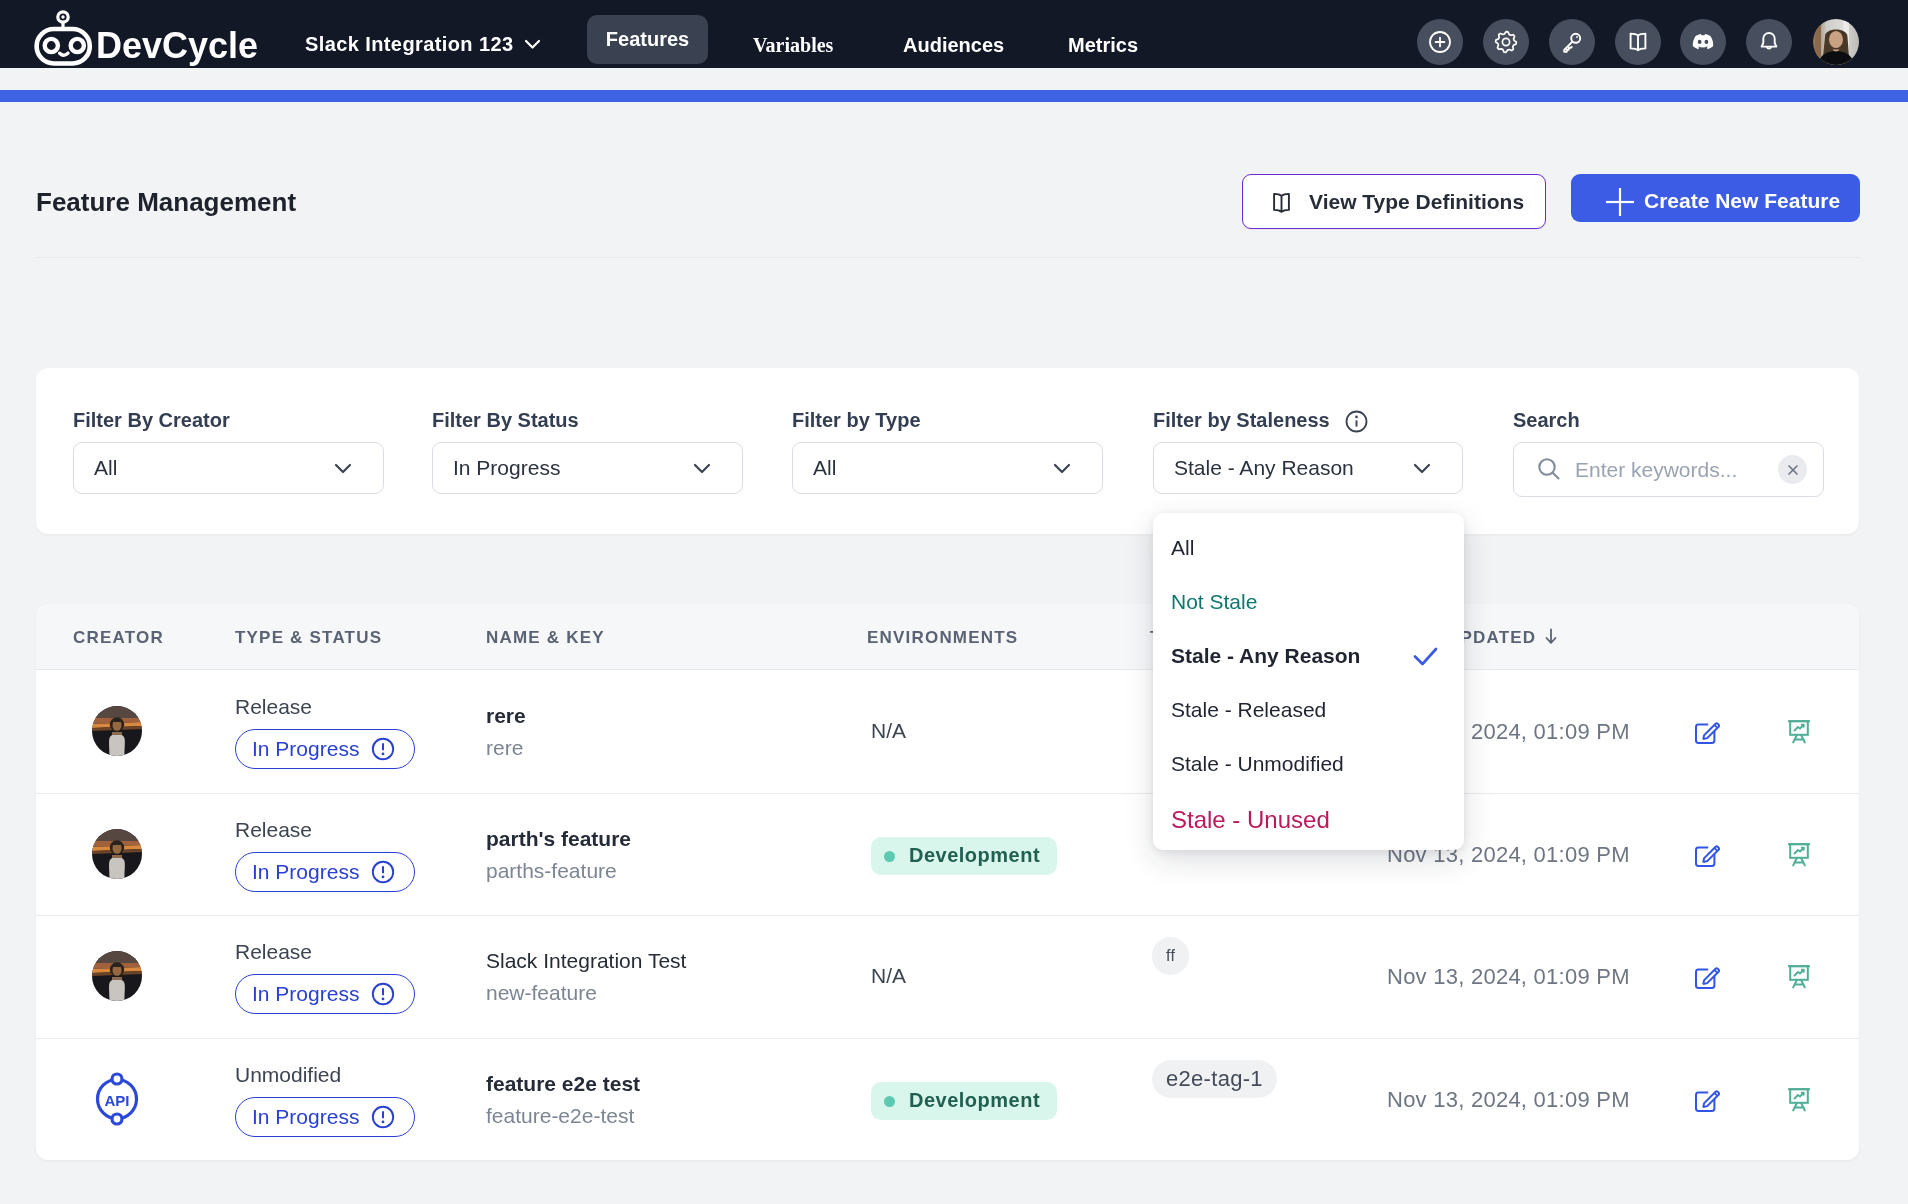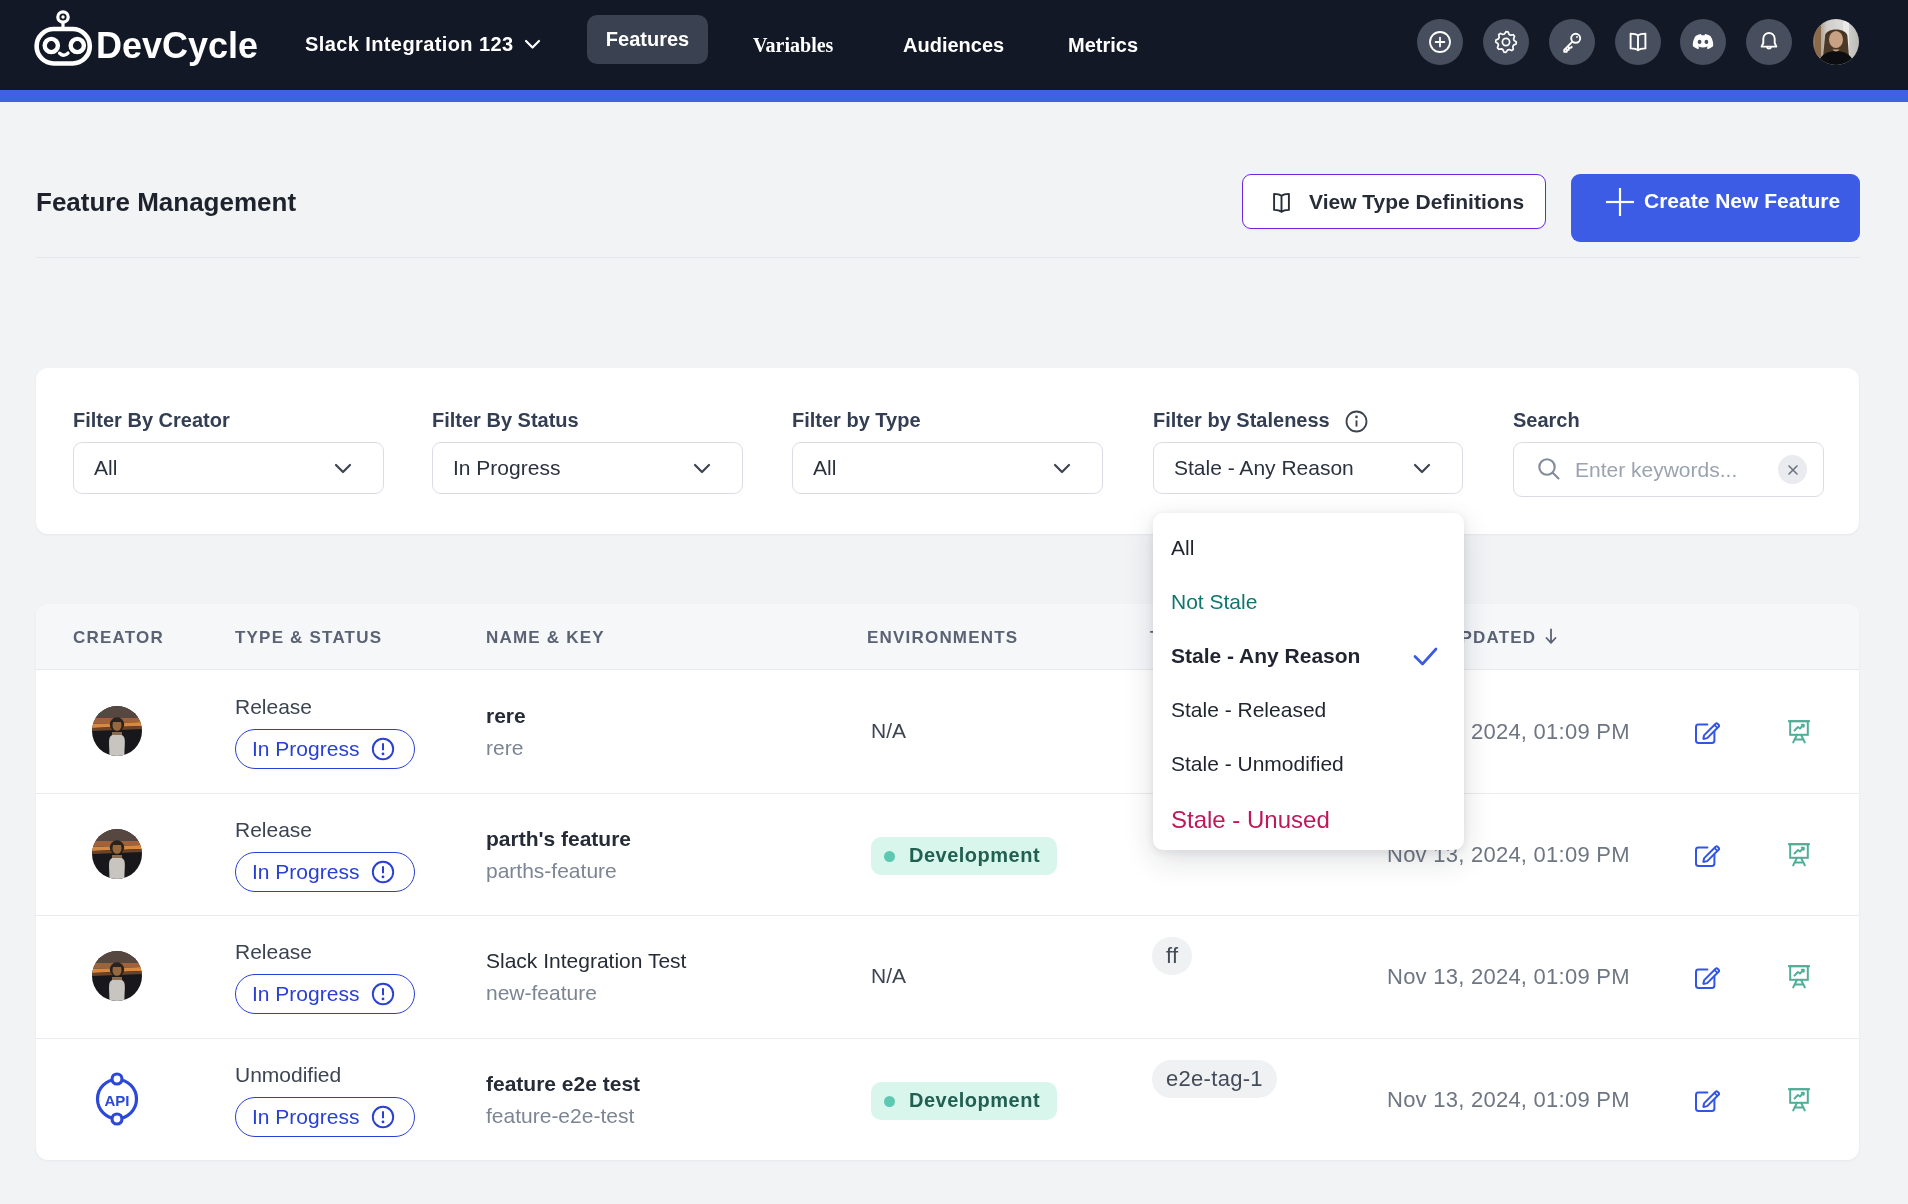--- a/index.html
+++ b/index.html
@@ -1,18 +1,18 @@
 <!DOCTYPE html>
 <html><head>
 <meta charset="utf-8">
 <style>
 * { margin:0; padding:0; box-sizing:border-box; }
 html,body { width:1908px; height:1204px; overflow:hidden; }
 body { font-family:"Liberation Sans", sans-serif; background:#f2f3f5; position:relative; }
-.nav { position:absolute; left:0; top:0; width:1908px; height:90px; background:#131826; }
+.nav { position:absolute; left:0; top:0; width:1908px; height:68px; background:#131826; }
 .bluebar { position:absolute; left:0; top:90px; width:1908px; height:12px; background:#3e63e2; }
 .brand { position:absolute; left:96px; top:25px; font-size:36px; font-weight:bold; color:#fff; }
 .proj { position:absolute; left:305px; top:33px; font-size:20px; font-weight:bold; color:#fff; letter-spacing:0.4px; }
 .navitem { position:absolute; top:0; font-size:20px; font-weight:bold; color:#fff; line-height:90px; }
 .pill { position:absolute; left:587px; top:15px; width:121px; height:49px; background:#3a4150; border-radius:10px; text-align:center; line-height:49px; font-size:20px; font-weight:bold; color:#fff; }
 .icbtn { position:absolute; top:19px; width:46px; height:46px; border-radius:50%; background:#474e5d; }
 .icbtn svg { position:absolute; left:11px; top:11px; }
 .flabel { position:absolute; top:409px; font-size:20px; font-weight:bold; color:#333e52; }
 .fsel { position:absolute; top:442px; width:311px; height:52px; background:#fff; border:1px solid #d9dde3; border-radius:9px; font-size:21px; color:#2b323f; line-height:50px; padding-left:20px; }
 .fchev { position:absolute; top:463px; }
@@ -102,21 +102,21 @@
   </svg>
 </div>
 <div class="bluebar"></div>
 <h1 style="position:absolute;left:36px;top:187px;font-size:26px;color:#1d222c;">Feature Management</h1>
 <div style="position:absolute;left:1242px;top:174px;width:304px;height:55px;background:#fff;border:1px solid #6d28d9;border-radius:9px;box-shadow:0 1px 2px rgba(20,25,40,0.05);">
   <svg width="25" height="24" viewBox="0 0 25 24" style="position:absolute;left:26px;top:16px;">
       <path d="M12.5 4.9 C10.6 3.2 8.1 2.9 5.1 2.9 L5.1 18.9 C8.1 18.9 10.6 19.2 12.5 20.9 C14.4 19.2 16.9 18.9 19.9 18.9 L19.9 2.9 C16.9 2.9 14.4 3.2 12.5 4.9 z M12.5 4.9 L12.5 20.9" fill="none" stroke="#272d38" stroke-width="1.9" stroke-linejoin="round"></path>
     </svg>
   <span style="position:absolute;left:66px;top:15px;font-size:21px;font-weight:bold;color:#272d38;">View Type Definitions</span>
 </div>
-<div style="position:absolute;left:1571px;top:174px;width:289px;height:68px;background:#3c5ce5;border-radius:9px;">
+<div style="position:absolute;left:1571px;top:174px;width:289px;height:48px;background:#3c5ce5;border-radius:9px;">
   <svg width="34" height="34" viewBox="0 0 34 34" style="position:absolute;left:32px;top:11px;">
       <line x1="17" y1="3" x2="17" y2="31" stroke="#fff" stroke-width="2.2"></line>
       <line x1="3" y1="17" x2="31" y2="17" stroke="#fff" stroke-width="2.2"></line>
     </svg>
   <span style="position:absolute;left:73px;top:15px;font-size:21px;font-weight:bold;color:#fff;">Create New Feature</span>
 </div>
 <div style="position:absolute;left:36px;top:257px;width:1824px;height:1px;background:#e5e7eb;"></div>
 <div style="position:absolute;left:36px;top:368px;width:1823px;height:166px;background:#fff;border-radius:12px;box-shadow:0 1px 3px rgba(20,25,40,0.05);"></div>
 <div class="flabel" style="left:73px;">Filter By Creator</div>
 <div class="flabel" style="left:432px;">Filter By Status</div>
@@ -271,21 +271,21 @@
     <span style="position:absolute;left:16px;top:7px;font-size:21px;color:#2940d3;">In Progress</span>
     <svg width="24" height="24" viewBox="0 0 24 24" style="position:absolute;left:135px;top:7px;">
       <circle cx="12" cy="12" r="10.2" fill="none" stroke="#2940d3" stroke-width="1.9"></circle>
       <line x1="12" y1="6.3" x2="12" y2="13.3" stroke="#2940d3" stroke-width="2"></line>
       <circle cx="12" cy="16.9" r="1.4" fill="#2940d3"></circle>
     </svg>
   </div>
 <span style="position:absolute;left:486px;top:949px;font-size:21px;font-weight:normal;color:#262c37;">Slack Integration Test</span>
 <span style="position:absolute;left:486px;top:981px;font-size:21px;color:#7c8594;">new-feature</span>
 <span style="position:absolute;left:871px;top:964px;font-size:21px;color:#3c4452;">N/A</span>
-<div style="position:absolute;left:1152px;top:937px;height:38px;background:#f0f1f3;border-radius:19px;padding:0 14px;font-size:22px;letter-spacing:0.3px;color:#444c59;line-height:38px;display:inline-block;">ff</div>
+<div style="position:absolute;left:1152px;top:937px;height:38px;background:#f0f1f3;border-radius:19px;padding:0 14px;font-size:16px;letter-spacing:0.3px;color:#444c59;line-height:38px;display:inline-block;">ff</div>
 <span style="position:absolute;left:1387px;top:964px;font-size:22px;letter-spacing:0.25px;color:#6e7683;">Nov 13, 2024, 01:09 PM</span>
 <svg width="28" height="28" viewBox="0 0 28 28" style="position:absolute;left:1694px;top:962px;">
     <path d="M13.4 7.6 L4.4 7.6 Q2 7.6 2 10 L2 23.6 Q2 26 4.4 26 L18 26 Q20.4 26 20.4 23.6 L20.4 14.6" fill="none" stroke="#3055e8" stroke-width="2" stroke-linecap="round"></path>
     <path d="M10.2 18.1 L9.4 21.2 Q9.2 22.1 10.1 21.9 L13.2 21.1 L24.6 9.7 Q25.6 8.7 24.6 7.7 L23.6 6.7 Q22.6 5.7 21.6 6.7 z" fill="none" stroke="#3055e8" stroke-width="2" stroke-linejoin="round"></path>
     <line x1="20.4" y1="7.9" x2="23.3" y2="10.8" stroke="#3055e8" stroke-width="1.7"></line>
   </svg>
 <svg width="28" height="28" viewBox="0 0 28 28" style="position:absolute;left:1785px;top:962px;">
     <line x1="3" y1="4.2" x2="25" y2="4.2" stroke="#4fae97" stroke-width="2"></line>
     <rect x="5.2" y="4.2" width="17.6" height="13.6" fill="none" stroke="#4fae97" stroke-width="2"></rect>
     <path d="M9.5 13.5 L13 10 L15 11.5 L18.5 8" fill="none" stroke="#4fae97" stroke-width="1.9" stroke-linecap="round" stroke-linejoin="round"></path>

